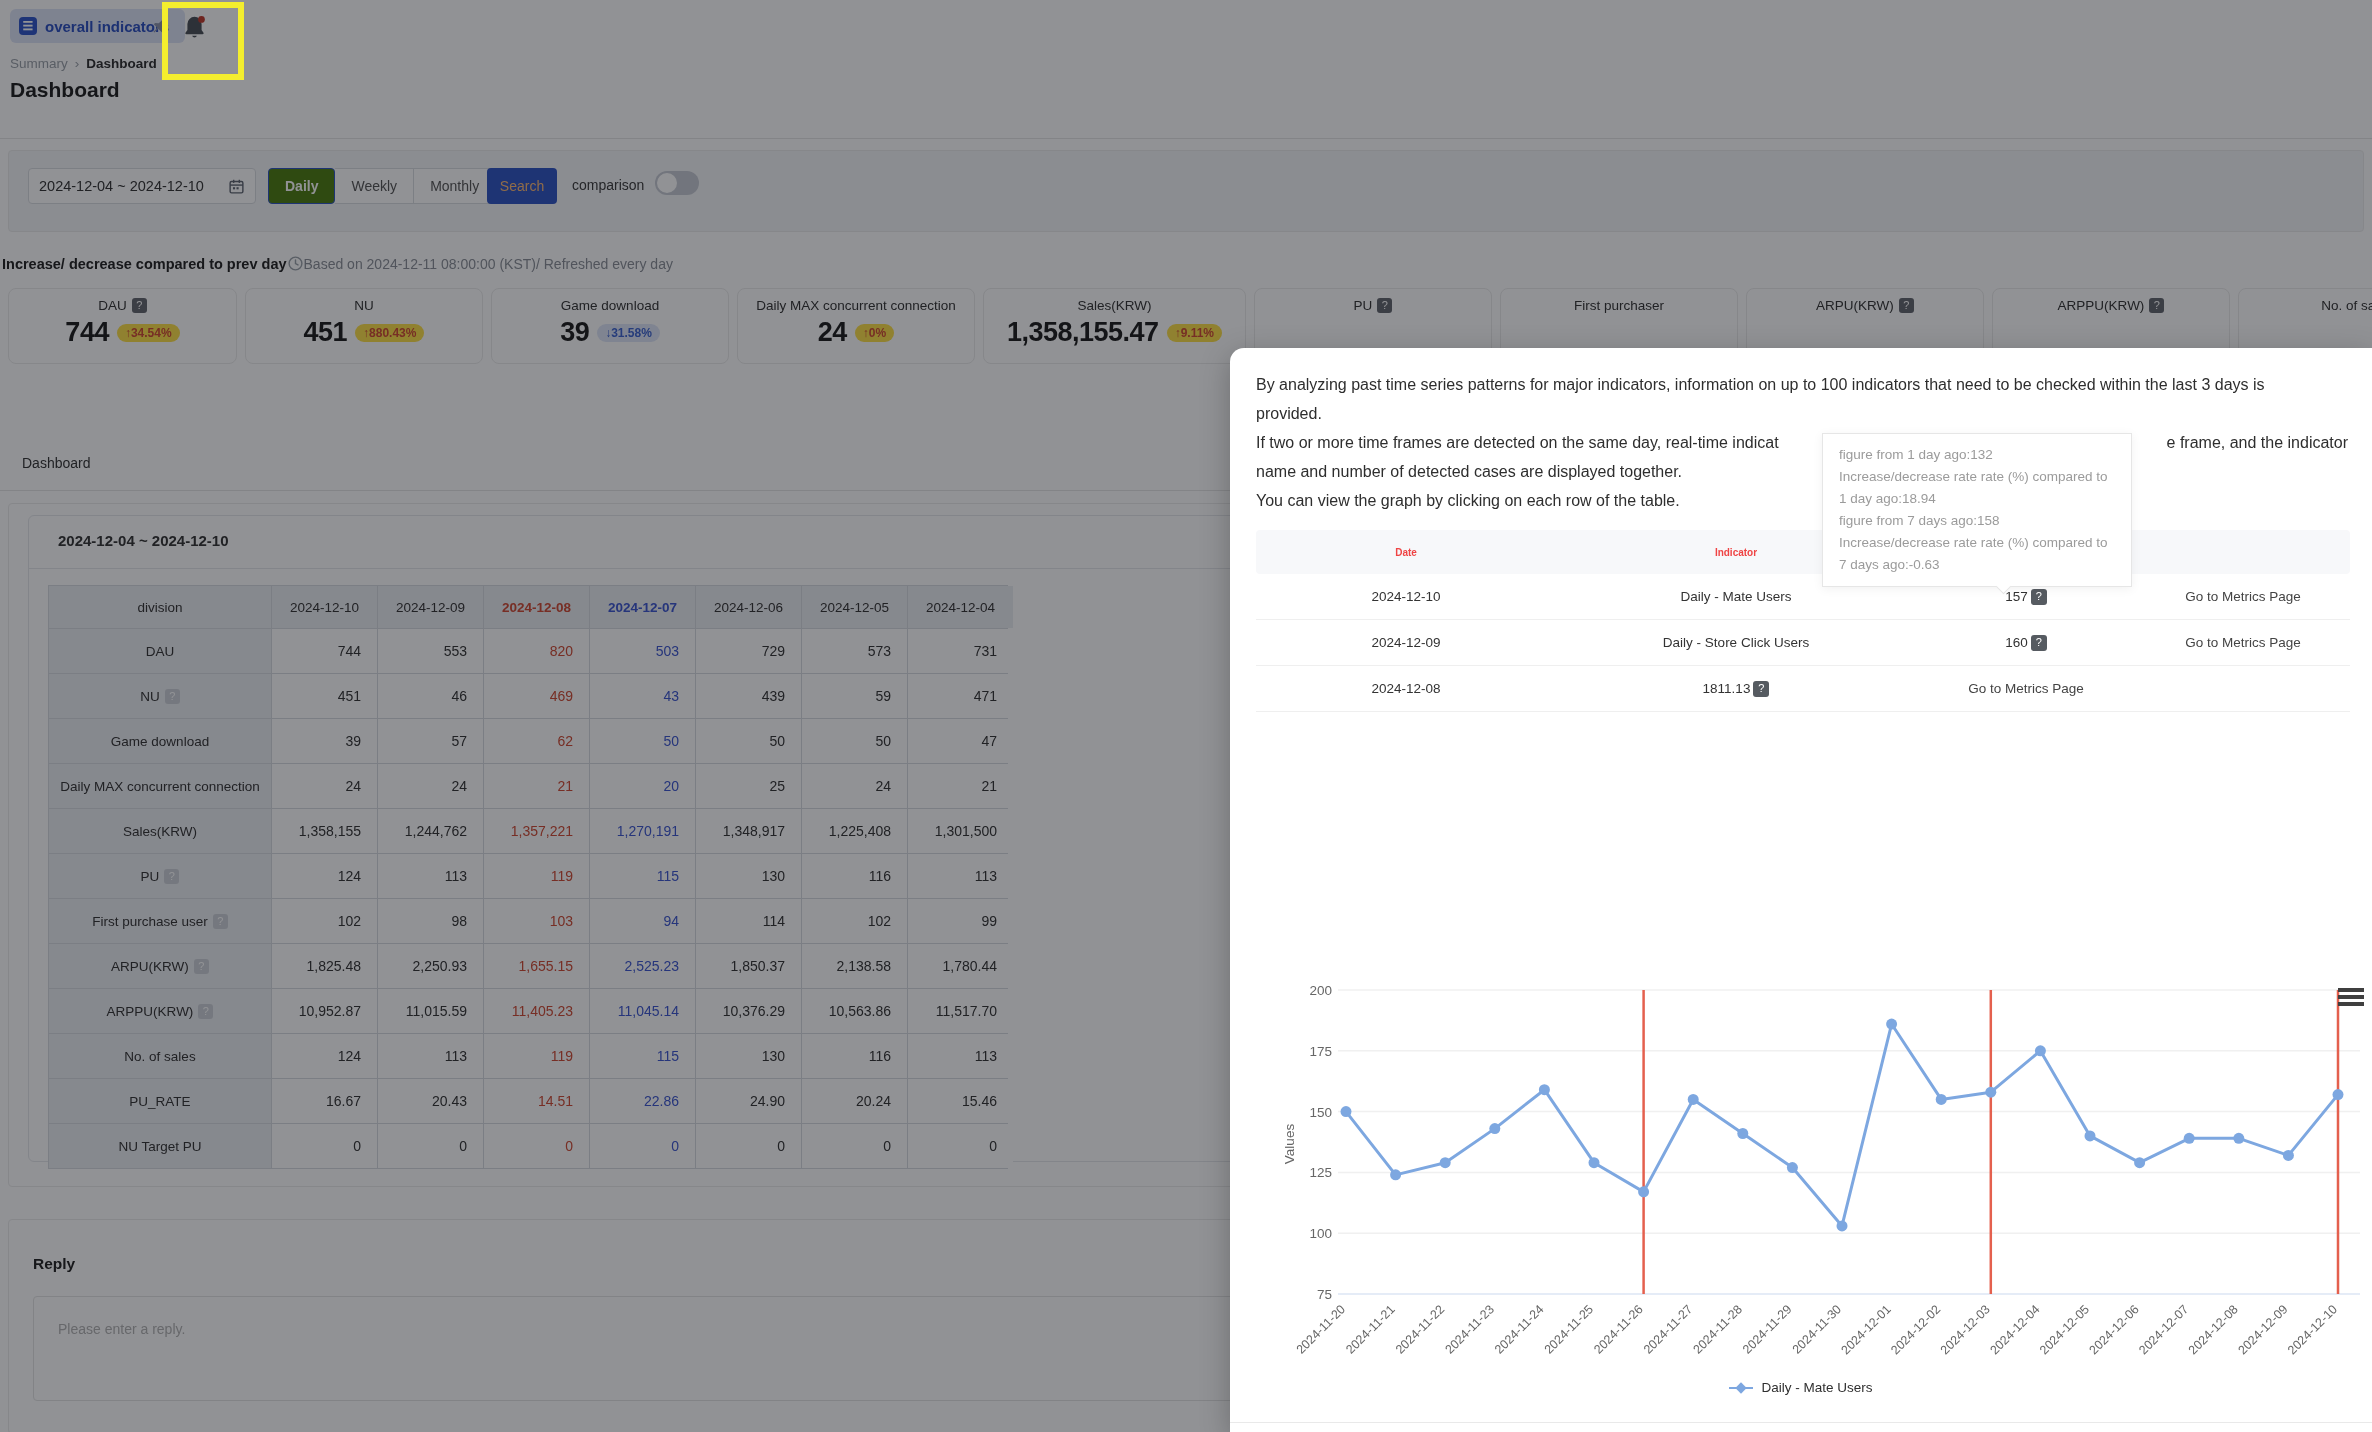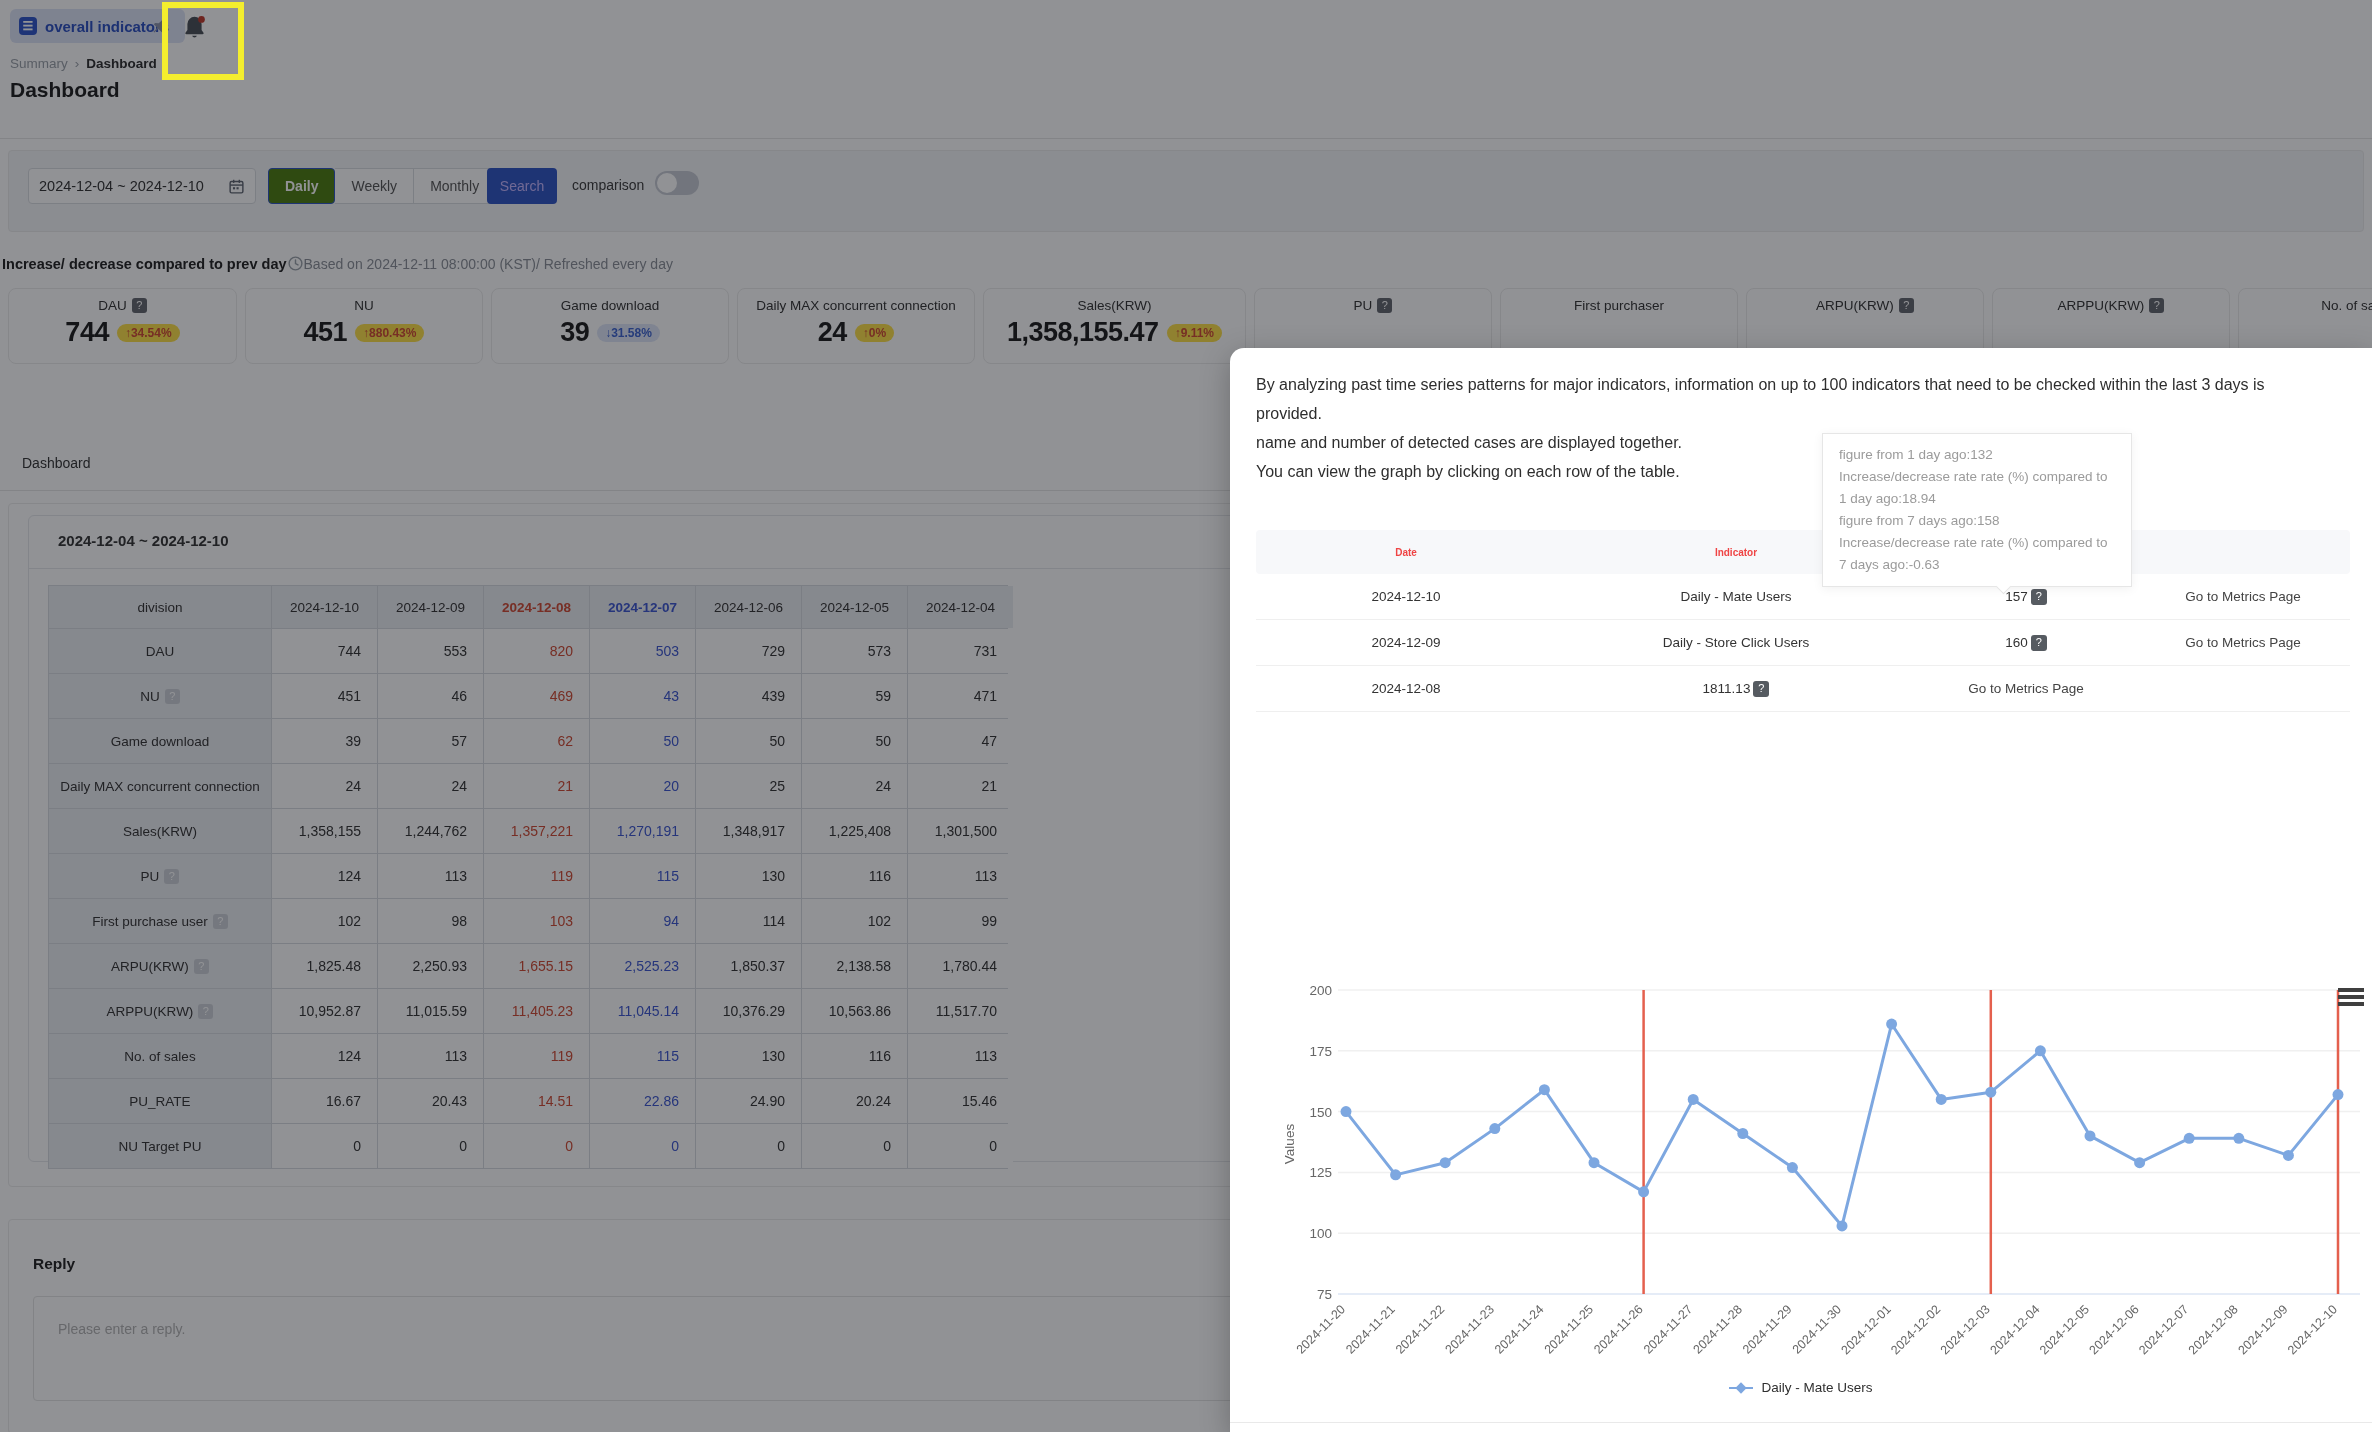--- a/index.html
+++ b/index.html
@@ -20,21 +20,21 @@
   
   .filtercard{left:8px;top:150px;width:2354px;height:80px;background:#f5f6f8;border:1px solid #ebebeb;border-radius:4px;}
   .dateinput{left:28px;top:168px;width:228px;height:36px;background:#fff;border:1px solid #d9dce1;border-radius:4px;
     display:flex;align-items:center;justify-content:space-between;padding:0 10px;box-sizing:border-box;font-size:14.5px;color:#333;}
   .seg{left:268px;top:168px;height:36px;display:flex;}
   .seg .tab{height:36px;padding:0 16px;display:flex;align-items:center;font-size:14px;color:#555;
     background:#fff;border:1px solid #d9dce1;border-left:none;box-sizing:border-box;cursor:pointer;}
   .seg .tab:first-child{border-left:1px solid #d9dce1;border-radius:4px 0 0 4px;}
   .seg .tab:last-child{border-radius:0 4px 4px 0;}
   .seg .tab.active{background:#4d7c0f;border-color:#2f54c4;color:#fff;border-radius:4px;font-weight:700;}
-  .searchbtn{left:487px;top:168px;width:70px;height:36px;background:#2f54c4;color:#c4b5fd;border:none;border-radius:4px;
+  .searchbtn{left:487px;top:168px;width:70px;height:36px;background:#2f54c4;color:#fdba74;border:none;border-radius:4px;
     font-size:14px;font-family:inherit;cursor:pointer;}
   .cmp-label{left:572px;top:177px;font-size:14px;color:#3a3a3a;}
   .toggle{left:655px;top:171px;width:44px;height:24px;background:#c6cad3;border-radius:12px;cursor:pointer;}
   .knob{position:absolute;left:2px;top:2px;width:20px;height:20px;border-radius:50%;background:#fff;}
   
   .statusrow{left:2px;top:255px;display:flex;align-items:center;}
   .statuslabel{font-size:14.5px;font-weight:700;color:#222;}
   .statusnote{font-size:14px;color:#8a8f97;}
   
   .kpi{top:288px;height:76px;background:#fff;border:1px solid #ebebeb;border-radius:8px;box-sizing:border-box;
@@ -330,20 +330,24 @@
   <div class="abs replycard"></div>
   <div class="abs replytitle">Reply</div>
   <textarea class="abs replyinput" placeholder="Please enter a reply." style=""></textarea>
 
   <div class="abs overlay"></div>
 
   <div class="abs modal">
     <div class="desc">
       <div>By analyzing past time series patterns for major indicators, information on up to 100 indicators that need to be checked within the last 3 days is</div>
       <div>provided.</div>
+      <div class="between">
+        <span>If two or more time frames are detected on the same day, real-time indicat</span>
+        <span>e frame, and the indicator</span>
+      </div>
       <div>name and number of detected cases are displayed together.</div>
       <div>You can view the graph by clicking on each row of the table.</div>
     </div>
 
     <div class="mtable" id="modal-table">
         <div class="hrow">
           <div class="hcell">Date</div>
           <div class="hcell">Indicator</div>
           <div class="hcell"></div>
           <div class="hcell"></div>

